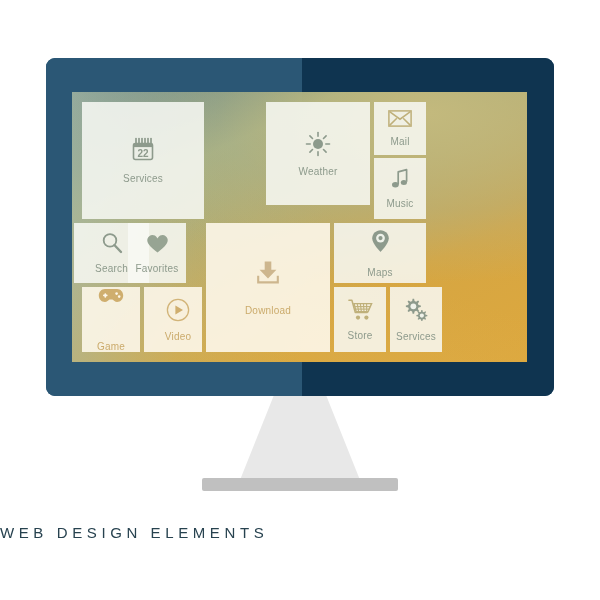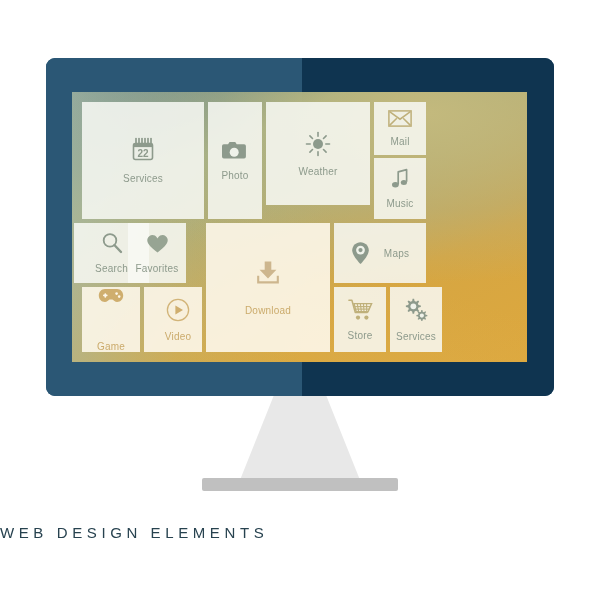--- a/index.html
+++ b/index.html
@@ -86,21 +86,21 @@
     box-sizing: border-box;
     display: flex;
     flex-direction: column;
     align-items: center;
     justify-content: center;
     color: #8d9a8c;
     overflow: hidden;
   }
   .tile.warm { background: rgba(253,247,234,0.90); color: #cbab6c; }
   .tile.row-h {
-    flex-direction: row;
+    flex-direction: column;
     justify-content: center;
     gap: 14px;
   }
   .tile .label {
     font-size: 10px;
     letter-spacing: 0.2px;
     white-space: nowrap;
     line-height: 1.1;
   }
   .tile .ico {
@@ -171,29 +171,20 @@
                 <line x1="18" y1="1.5" x2="18" y2="7"></line>
                 <line x1="21" y1="1.5" x2="21" y2="7"></line>
               </g>
               <rect x="3.5" y="6.5" width="19" height="3.6" fill="#8d9a8c"></rect>
               <text x="13" y="19.6" font-family="Liberation Sans, sans-serif" font-size="10" font-weight="bold" fill="#8d9a8c" text-anchor="middle">22</text>
             </svg>
           </span>
           <span class="label">Services</span>
         </div>
 
-        <div class="tile stack" style="left:136px; top:10px; width:54px; height:117px;">
-          <span class="ico">
-            <svg width="26" height="21" viewBox="0 0 26 21">
-              <path d="M2 4.6h4.6l1.6-2.4h6.2l1.6 2.4H24a2 2 0 0 1 2 2v11.4a2 2 0 0 1-2 2H2a2 2 0 0 1-2-2V6.6a2 2 0 0 1 2-2z" fill="#8d9a8c" transform="translate(0,0) scale(0.92)"></path>
-              <circle cx="12.2" cy="12.3" r="4.5" fill="#eff2ea"></circle>
-            </svg>
-          </span>
-          <span class="label">Photo</span>
-        </div>
 
         <div class="tile stack" style="left:194px; top:10px; width:104px; height:103px;align-items:center;">
           <span class="ico">
             <svg width="26" height="26" viewBox="0 0 26 26">
               <circle cx="13" cy="13" r="5" fill="#8d9a8c"></circle>
               <g stroke="#8d9a8c" stroke-width="1.6" stroke-linecap="round">
                 <line x1="13" y1="1.5" x2="13" y2="5.2"></line>
                 <line x1="13" y1="20.8" x2="13" y2="24.5"></line>
                 <line x1="1.5" y1="13" x2="5.2" y2="13"></line>
                 <line x1="20.8" y1="13" x2="24.5" y2="13"></line>

